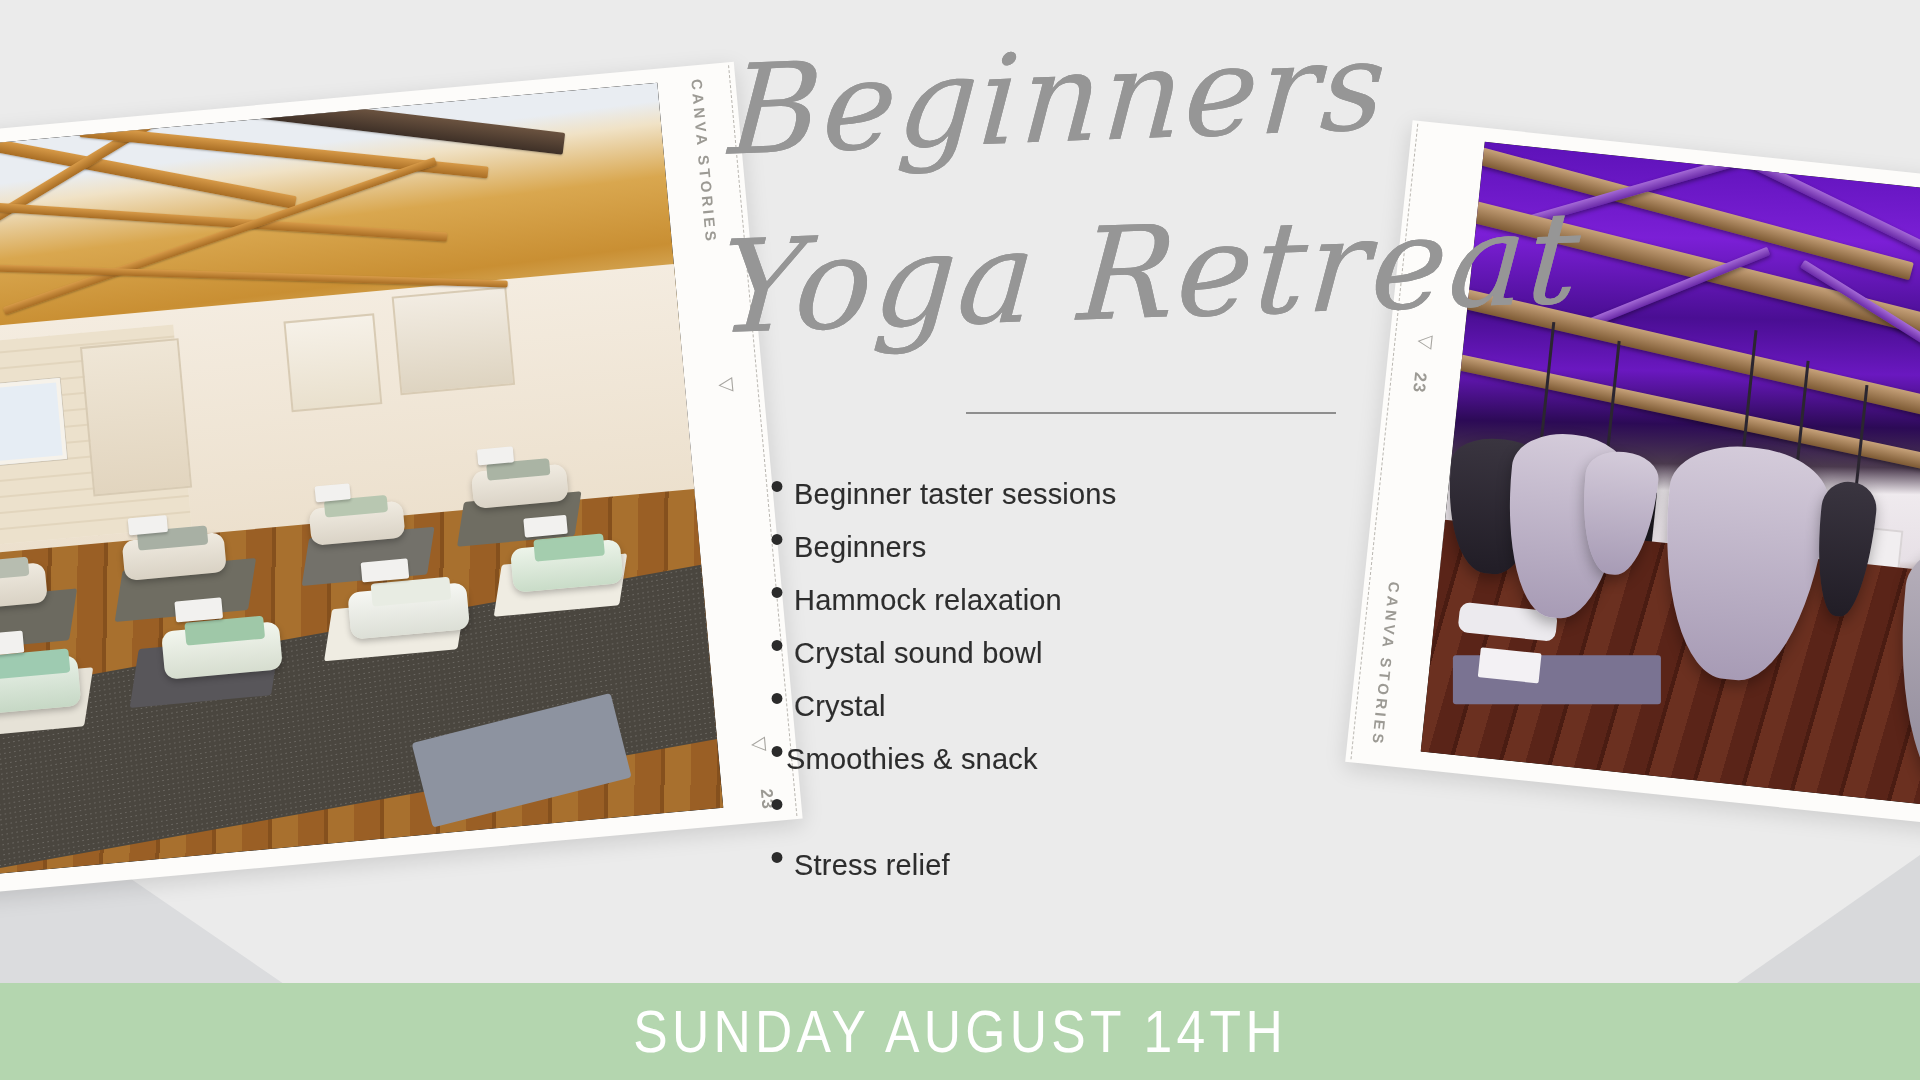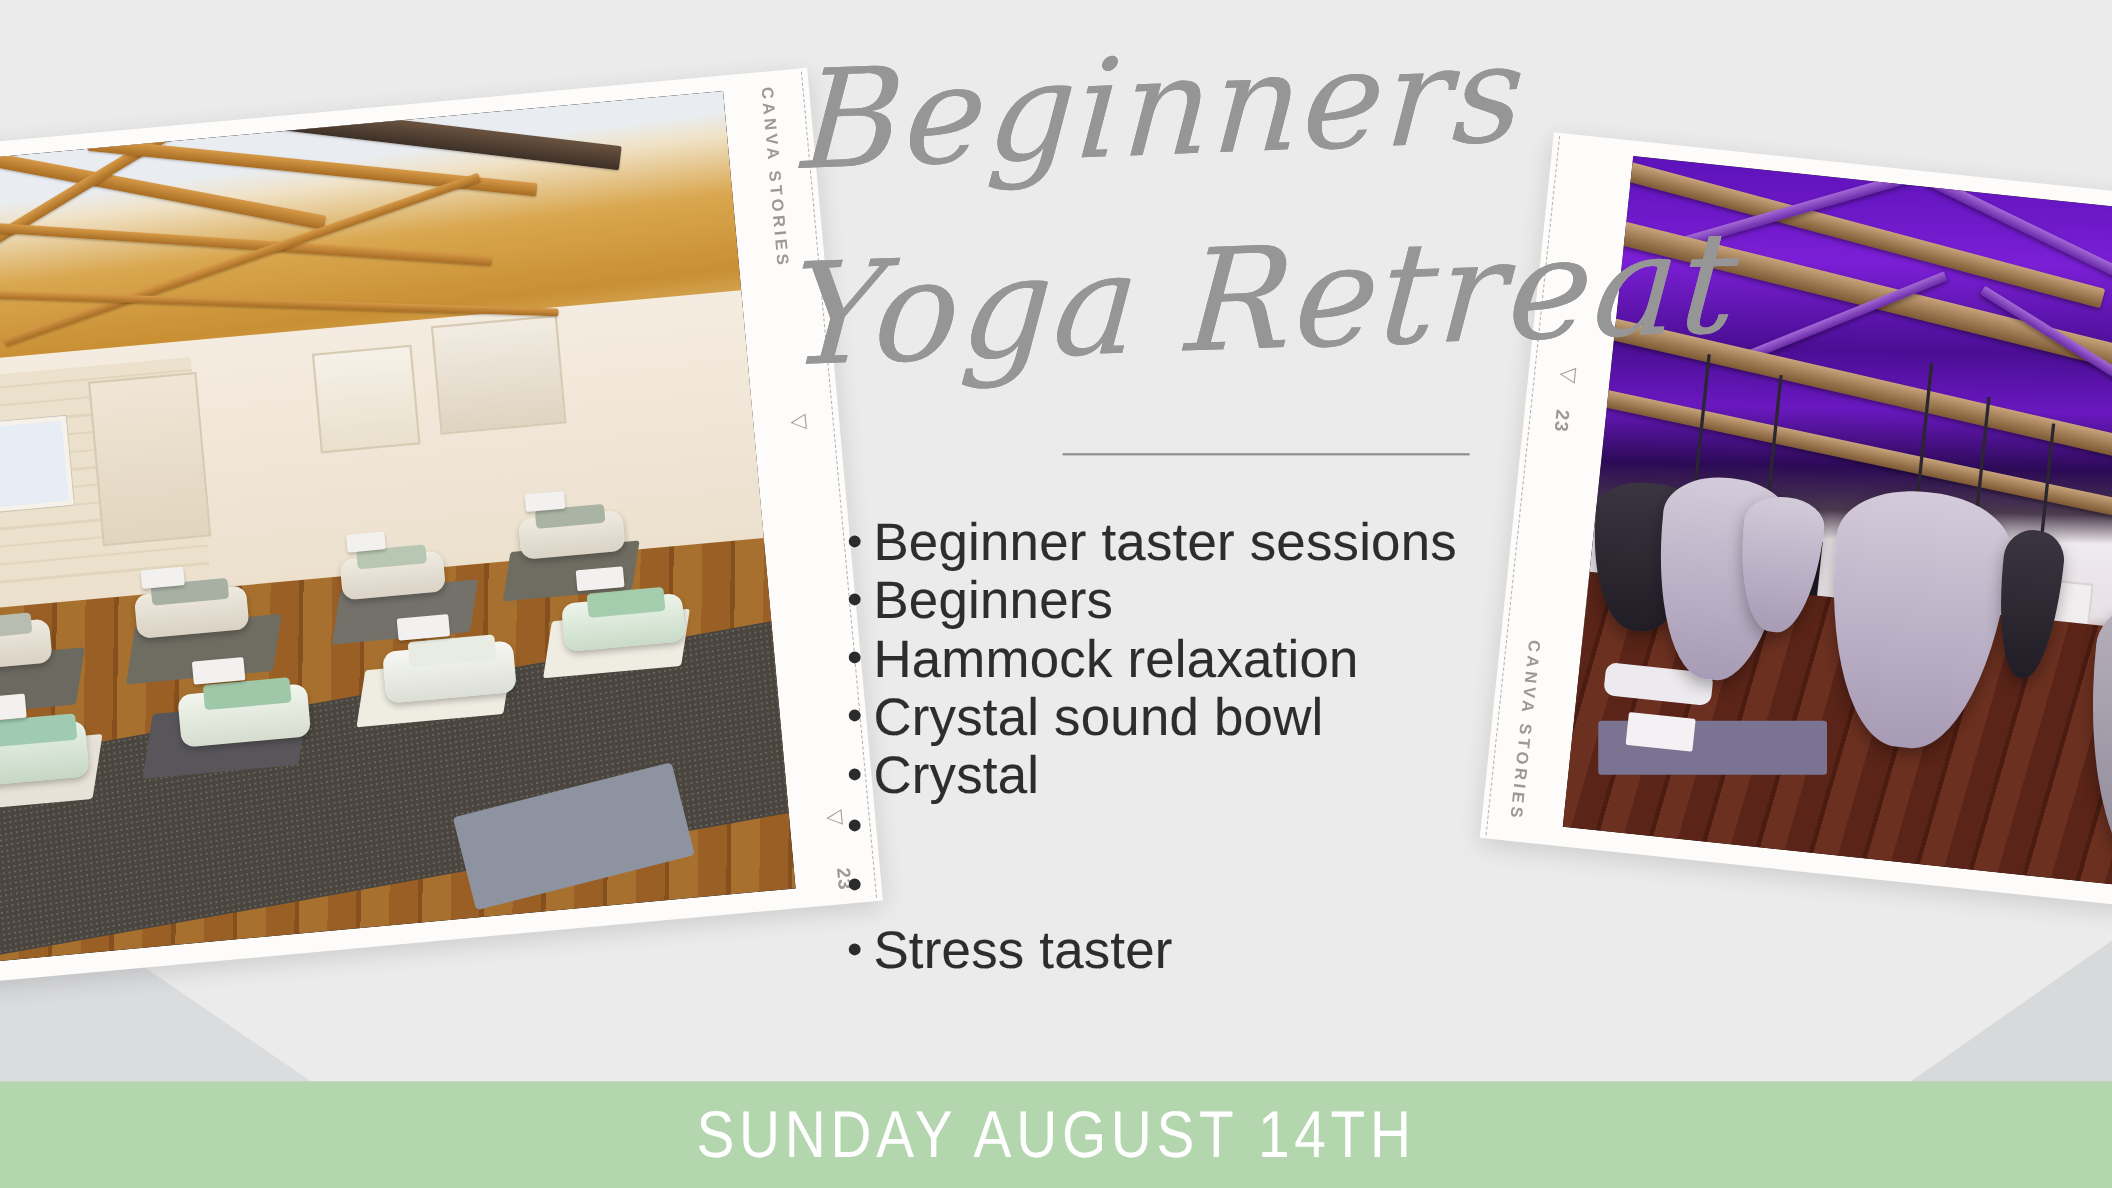--- a/index.html
+++ b/index.html
@@ -147,21 +147,21 @@
     font-family:"Liberation Sans", sans-serif;font-weight:300;
     font-size:72px;color:#ffffff;letter-spacing:1px;line-height:1;
   }
 
   
   #bullets{position:absolute;left:770px;top:470px;width:700px;}
   .bullet-row{display:flex;align-items:baseline;gap:10px;height:53px;}
   .bullet-dot{font-size:40px;line-height:1;color:#2b2b2b;transform:translateY(-4px);}
   .bullet-text{
     font-family:"Liberation Sans", sans-serif;
-    font-weight:300;font-size:48px;color:#2d2d2d;letter-spacing:.2px;
+    font-weight:300;font-size:29px;color:#2d2d2d;letter-spacing:.2px;
     white-space:nowrap;line-height:1;
     -webkit-text-stroke:0.1px #2d2d2d;
   }
   .bullet-row.tight{gap:2px;}
 
   
   #date-banner{
     position:absolute;left:0;right:0;bottom:0;height:97px;background:#b4d6af;
     display:flex;align-items:center;justify-content:center;
   }
@@ -317,27 +317,28 @@
     <div class="bullet-row">
       <span class="bullet-dot">•</span>
       <span class="bullet-text">Crystal sound bowl</span>
     </div>
     <div class="bullet-row">
       <span class="bullet-dot">•</span>
       <span class="bullet-text">Crystal</span>
     </div>
     <div class="bullet-row tight">
       <span class="bullet-dot">•</span>
-    </div>
-    <div class="bullet-row">
-      <span class="bullet-dot">•</span>
-    </div>
-    <div class="bullet-row">
-      <span class="bullet-dot">•</span>
-      <span class="bullet-text">Stress taster</span>
+      <span class="bullet-text">Smoothies &amp; snack</span>
+    </div>
+    <div class="bullet-row">
+      <span class="bullet-dot">•</span>
+    </div>
+    <div class="bullet-row">
+      <span class="bullet-dot">•</span>
+      <span class="bullet-text">Stress relief</span>
     </div>
   </div>
 
   <div id="date-banner">
     <span id="date-text">SUNDAY AUGUST 14TH</span>
   </div>
 
 </div>
 
 </body></html>

